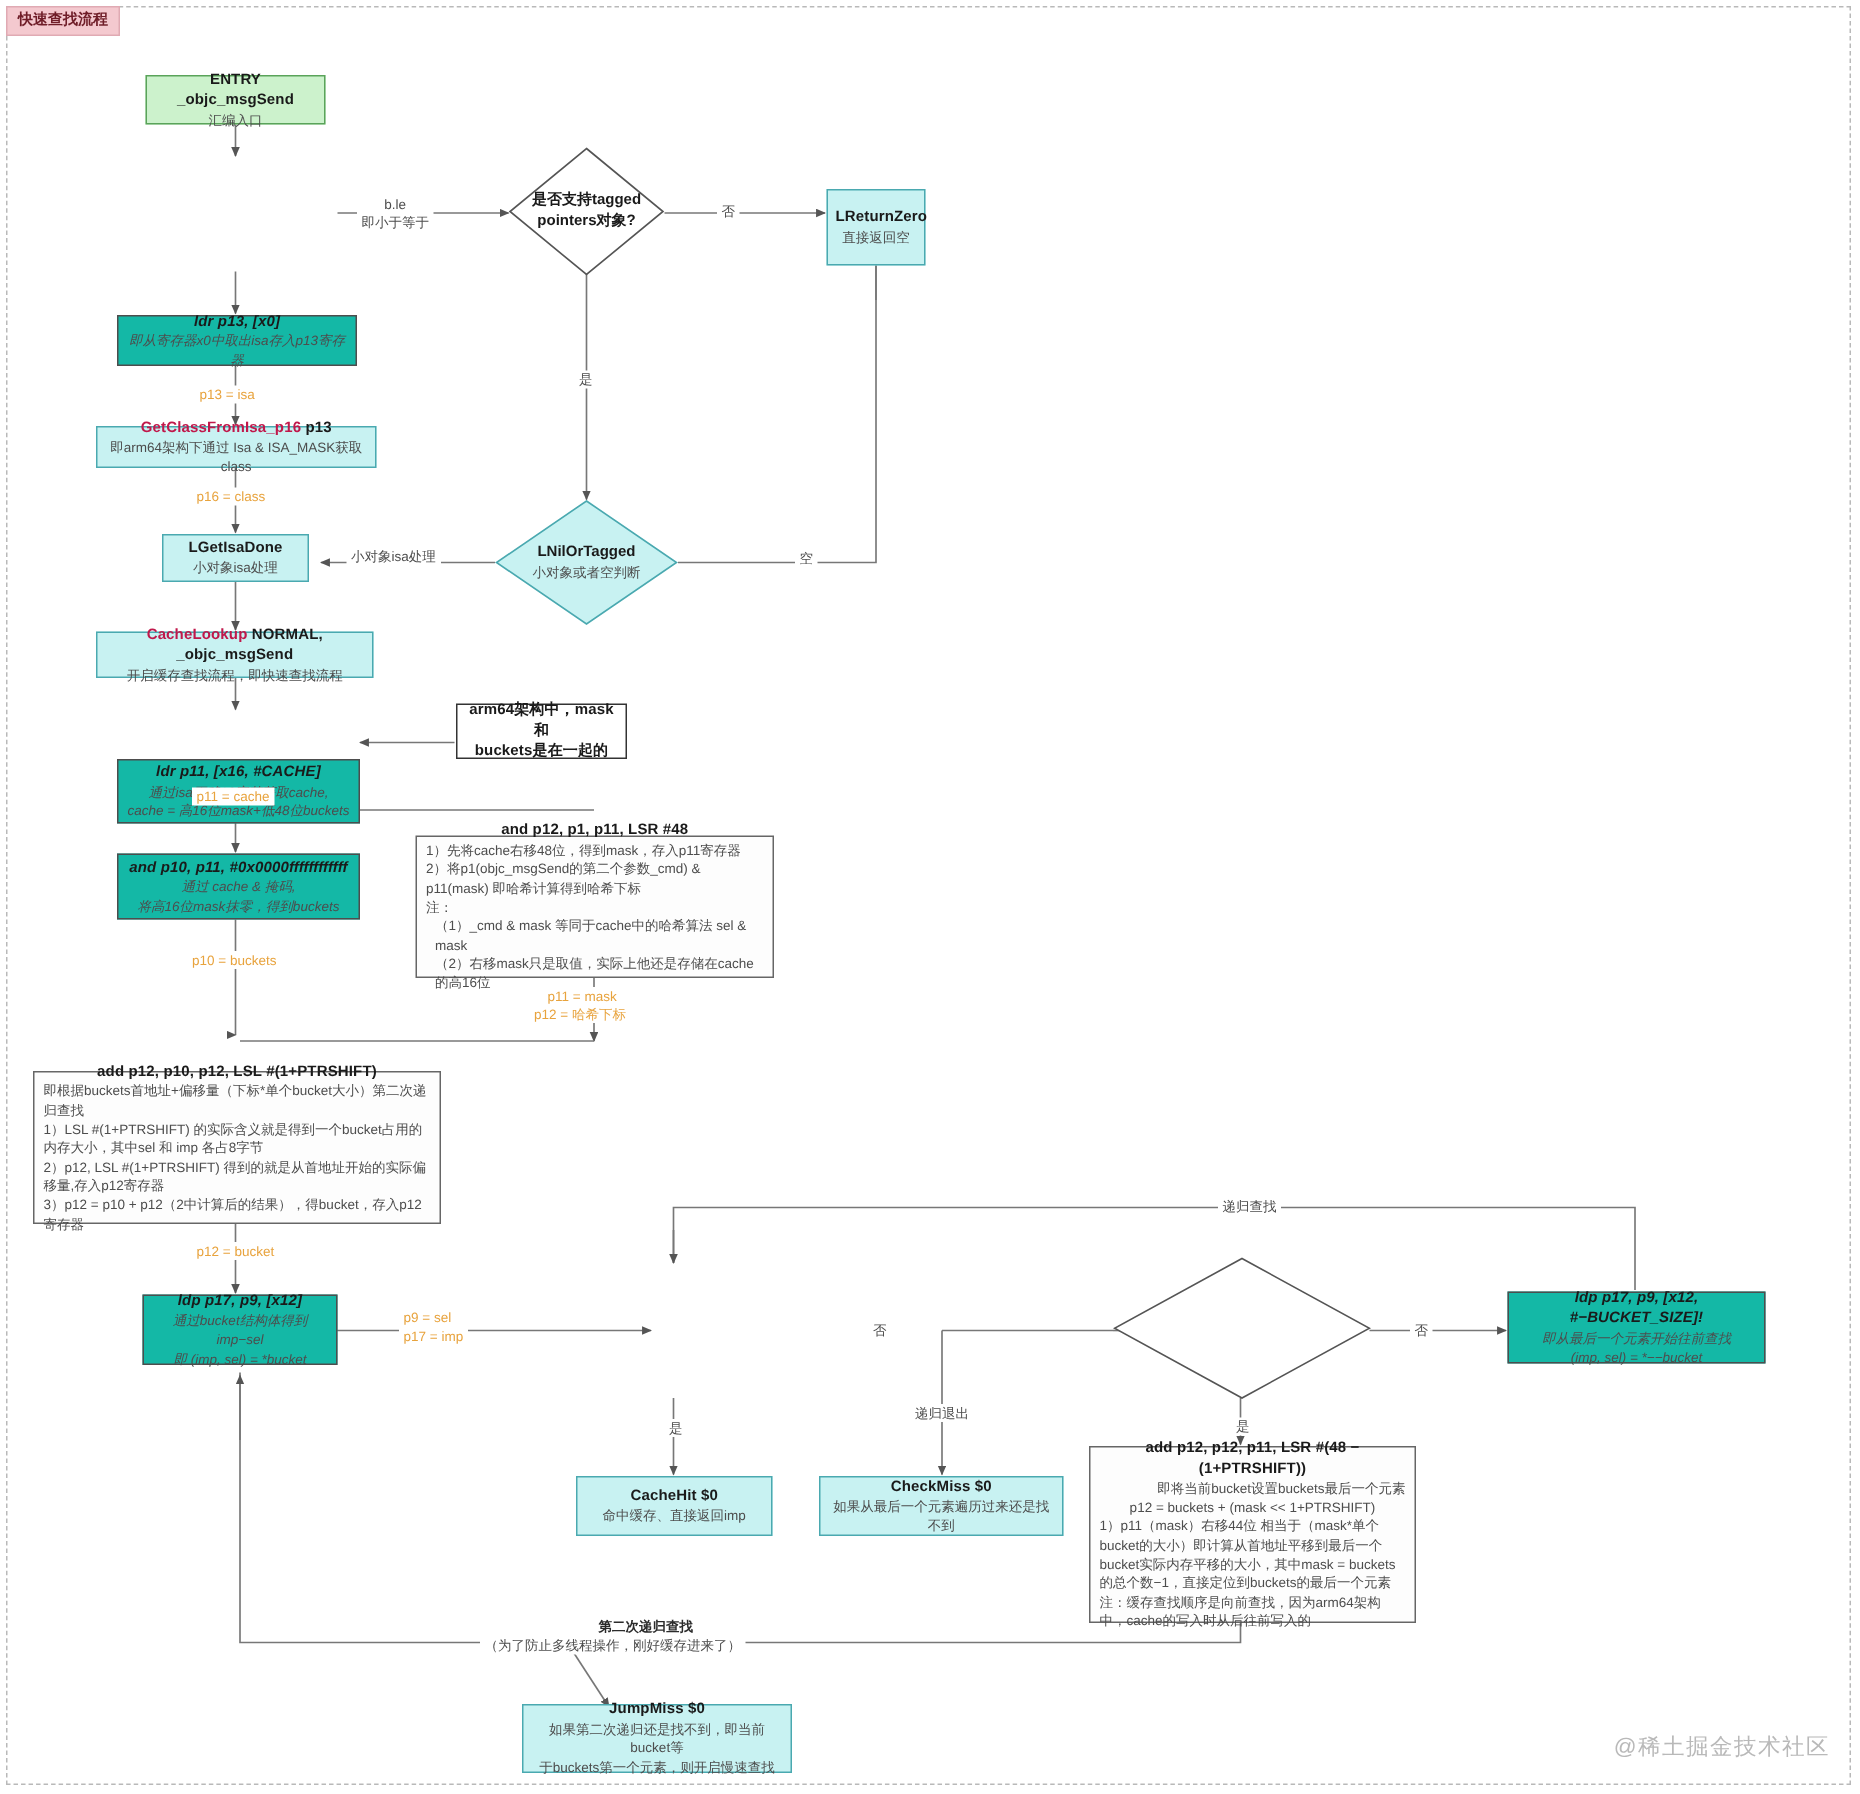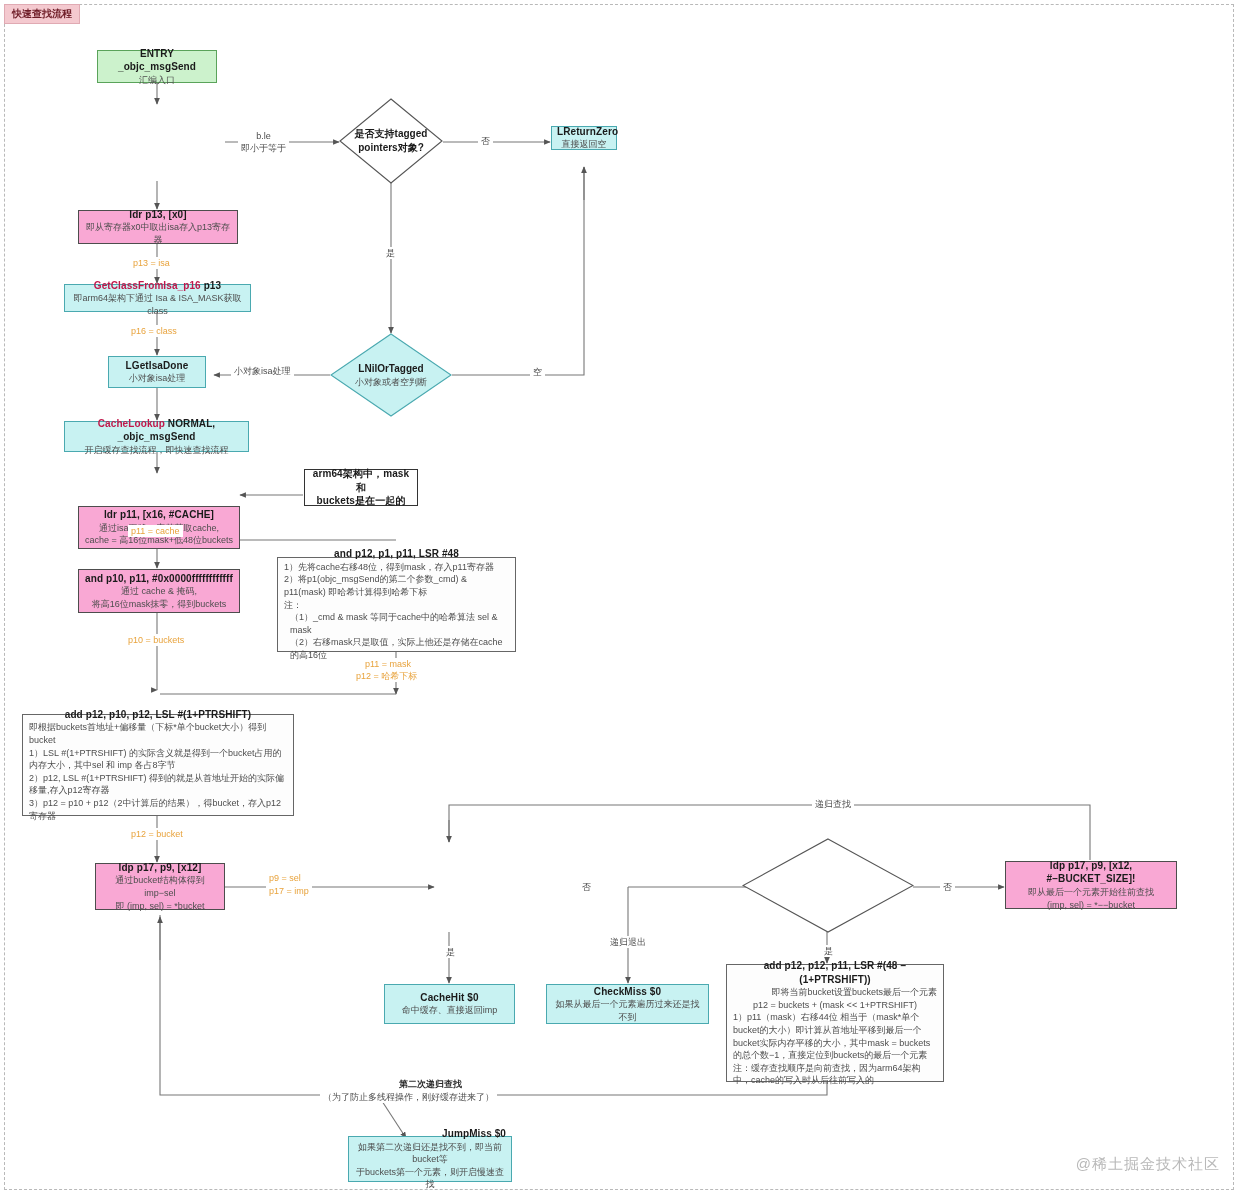--- a/index.html
+++ b/index.html
@@ -55,21 +55,21 @@
     line-height:1.35;
     letter-spacing:0.1px;
   }
   .node .t2 {
     font-size:9px;
     color:#4d4d4d;
     line-height:1.4;
   }
   .node.green { background:#ccf2cc; border-color:#5aa35a; }
   .node.cyan  { background:#c8f2f2; border-color:#4aa9b0; }
-  .node.plain { background:#f9a8d4; border-color:#4d4d4d; }
+  .node.plain { background:#14b8a6; border-color:#4d4d4d;font-style:italic; }
   .node.note  { background:#ffffff; border-color:#333; }
   .node.bigbox{ background:#fdfdfd; border-color:#666; }
 
   .node.left  { text-align:left; }
   .node.left .t2 { text-align:left; }
 
   .redlbl { color:#c0184b; }
 
   
   .diamond {
@@ -214,21 +214,21 @@
   <div class="diamond" style="left:339px; top:98px; width:104px; height:86px;">
     <svg class="shape" viewBox="0 0 104 86" preserveAspectRatio="none">
       <polygon points="52,1 103,43 52,85 1,43" fill="#ffffff" stroke="#555" stroke-width="1.1"></polygon>
     </svg>
     <div class="dtext">
       <div class="t1">是否支持tagged</div>
       <div class="t1">pointers对象?</div>
     </div>
   </div>
 
-  <div class="node cyan" style="left:551px; top:126px; width:66px; height:24px;">
+  <div class="node cyan" style="left:551px; top:126px; width:66px; height:51px;">
     <div class="t1">LReturnZero</div>
     <div class="t2">直接返回空</div>
   </div>
 
   <div class="node plain" style="left:78px; top:210px; width:160px; height:34px;">
     <div class="t1">ldr  p13, [x0]</div>
     <div class="t2">即从寄存器x0中取出isa存入p13寄存器</div>
   </div>
 
   <div class="node cyan" style="left:64px; top:284px; width:187px; height:28px;">
@@ -277,21 +277,21 @@
     <div class="t1" style="text-align:center;">and  p12, p1, p11, LSR #48</div>
     <div class="t2">1）先将cache右移48位，得到mask，存入p11寄存器</div>
     <div class="t2">2）将p1(objc_msgSend的第二个参数_cmd) &amp; p11(mask) 即哈希计算得到哈希下标</div>
     <div class="t2">注：</div>
     <div class="t2" style="padding-left:6px;">（1）_cmd &amp; mask 等同于cache中的哈希算法 sel &amp; mask</div>
     <div class="t2" style="padding-left:6px;">（2）右移mask只是取值，实际上他还是存储在cache的高16位</div>
   </div>
 
   <div class="node bigbox left" style="left:22px; top:714px; width:272px; height:102px; padding:4px 6px;">
     <div class="t1" style="text-align:center;">add  p12, p10, p12, LSL #(1+PTRSHIFT)</div>
-    <div class="t2">即根据buckets首地址+偏移量（下标*单个bucket大小）得到bucket</div>
+    <div class="t2">即根据buckets首地址+偏移量（下标*单个bucket大小）第二次递归查找</div>
     <div class="t2">1）LSL #(1+PTRSHIFT) 的实际含义就是得到一个bucket占用的内存大小，其中sel 和 imp 各占8字节</div>
     <div class="t2">2）p12, LSL #(1+PTRSHIFT) 得到的就是从首地址开始的实际偏移量,存入p12寄存器</div>
     <div class="t2">3）p12 = p10 + p12（2中计算后的结果），得bucket，存入p12寄存器</div>
   </div>
 
   <div class="node plain" style="left:95px; top:863px; width:130px; height:47px;">
     <div class="t1">ldp p17, p9, [x12]</div>
     <div class="t2">通过bucket结构体得到imp−sel</div>
     <div class="t2">即 (imp, sel) = *bucket</div>
   </div>
@@ -320,21 +320,21 @@
   </div>
 
   <div class="node bigbox left" style="left:726px; top:964px; width:218px; height:118px; padding:4px 6px;">
     <div class="t1" style="text-align:center;">add     p12, p12, p11, LSR #(48 − (1+PTRSHIFT))</div>
     <div class="t2" style="text-align:right;">即将当前bucket设置buckets最后一个元素</div>
     <div class="t2" style="text-align:center;">p12 = buckets + (mask &lt;&lt; 1+PTRSHIFT)</div>
     <div class="t2">1）p11（mask）右移44位 相当于（mask*单个bucket的大小）即计算从首地址平移到最后一个bucket实际内存平移的大小，其中mask = buckets的总个数−1，直接定位到buckets的最后一个元素</div>
     <div class="t2">注：缓存查找顺序是向前查找，因为arm64架构中，cache的写入时从后往前写入的</div>
   </div>
 
-  <div class="node cyan" style="left:348px; top:1136px; width:164px; height:46px;align-items:flex-end;">
+  <div class="node cyan" style="left:348px; top:1136px; width:180px; height:46px;">
     <div class="t1">JumpMiss $0</div>
     <div class="t2">如果第二次递归还是找不到，即当前bucket等</div>
     <div class="t2">于buckets第一个元素，则开启慢速查找</div>
   </div>
 
   <div class="elabel" style="left:238px; top:130px;">
     <div>b.le</div>
     <div>即小于等于</div>
   </div>
   <div class="elabel" style="left:478px; top:135px;">否</div>

